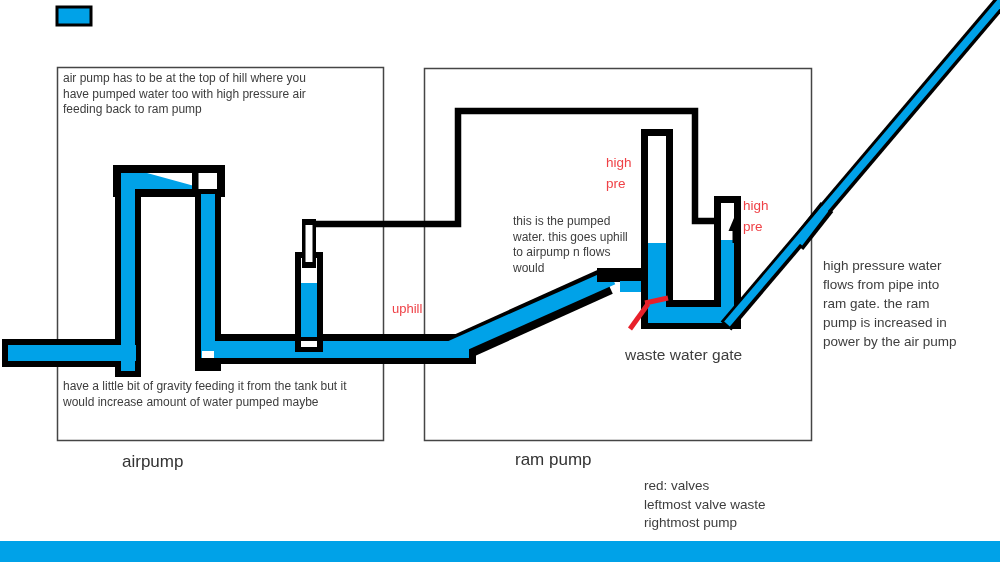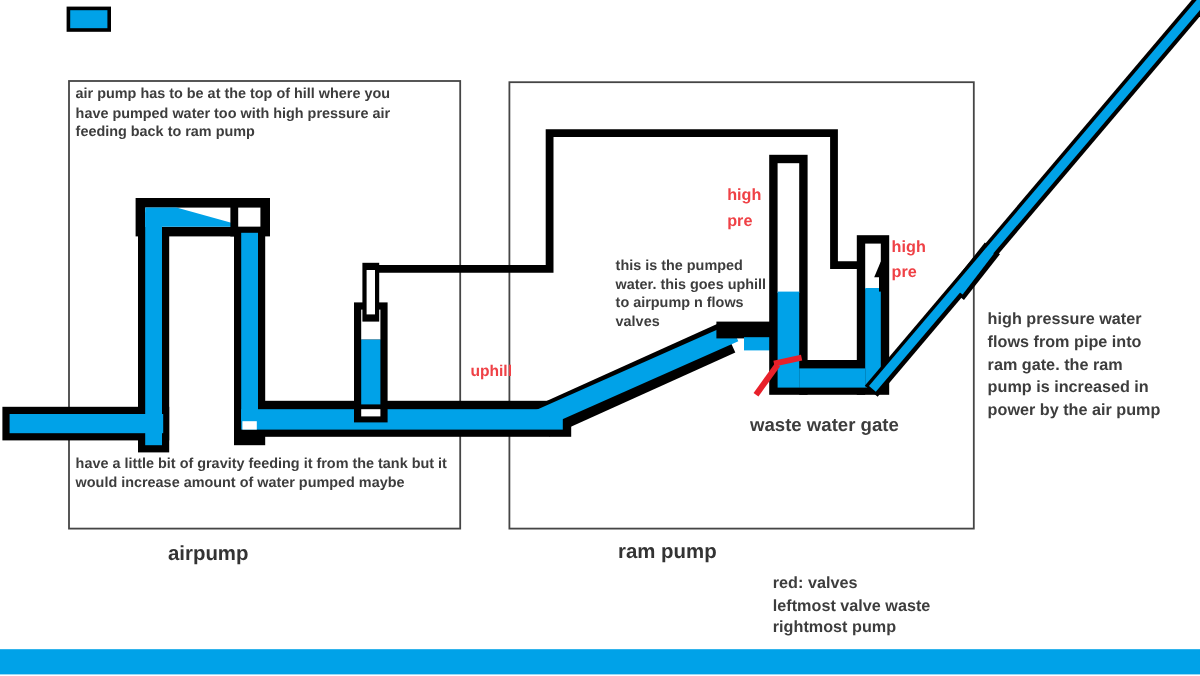--- a/index.html
+++ b/index.html
@@ -1,17 +1,17 @@
 <!DOCTYPE html>
 <html><head>
 <meta charset="utf-8">
 <style>
   html,body{margin:0;padding:0;background:#fff;}
   .canvas{position:relative;width:1000px;height:563px;background:#ffffff;overflow:hidden;
-          font-family:"Liberation Sans",sans-serif;font-weight:bold;}
+          font-family:"Liberation Sans",sans-serif;}
   .canvas svg{position:absolute;left:0;top:0;}
   .txt{position:absolute;white-space:nowrap;color:#3d3d3d;}
   .small{font-size:12px;line-height:15.5px;}
   .med{font-size:13.5px;line-height:19px;}
   .legend{font-size:13.5px;line-height:18.5px;}
   .label{font-size:17px;color:#333;}
   .redtxt{color:#ef4146;}
   .hp{font-size:13.5px;line-height:20.5px;}
 </style>
 </head>
@@ -83,38 +83,38 @@
 
   <div class="txt small" style="left:63px;top:379px;">
     <div>have a little bit of gravity feeding it from the tank but it</div>
     <div>would increase amount of water pumped maybe</div>
   </div>
 
   <div class="txt small" style="left:513px;top:214px;">
     <div>this is the pumped</div>
     <div>water. this goes uphill</div>
     <div>to airpump n flows</div>
-    <div>valves</div>
+    <div>would</div>
   </div>
 
   <div class="txt med" style="left:823px;top:256px;">
     <div>high pressure water</div>
     <div>flows from pipe into</div>
     <div>ram gate. the ram</div>
     <div>pump is increased in</div>
     <div>power by the air pump</div>
   </div>
 
   <div class="txt legend" style="left:644px;top:477px;">
     <div>red: valves</div>
     <div>leftmost valve waste</div>
     <div>rightmost pump</div>
   </div>
 
-  <div class="txt label" style="left:140px;top:452px;">airpump</div>
+  <div class="txt label" style="left:122px;top:452px;">airpump</div>
   <div class="txt label" style="left:515px;top:450px;">ram pump</div>
   <div class="txt" style="left:625px;top:346px;font-size:15.5px;">waste water gate</div>
 
   <div class="txt redtxt" style="left:392px;top:301px;font-size:13px;">uphill</div>
 
   <div class="txt redtxt hp" style="left:606px;top:153px;">
     <div>high</div>
     <div>pre</div>
   </div>
 

